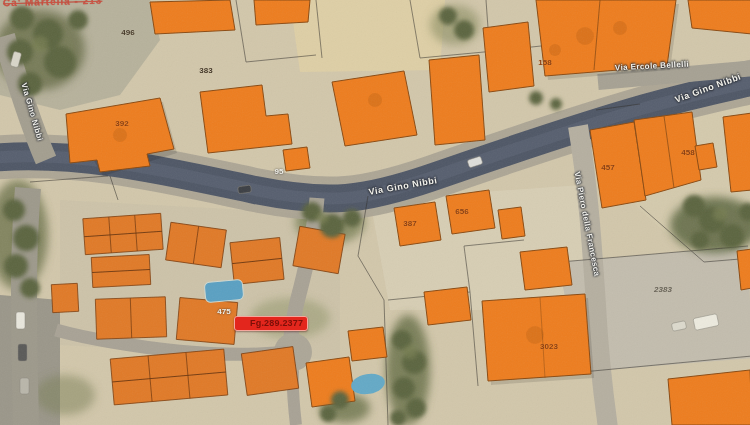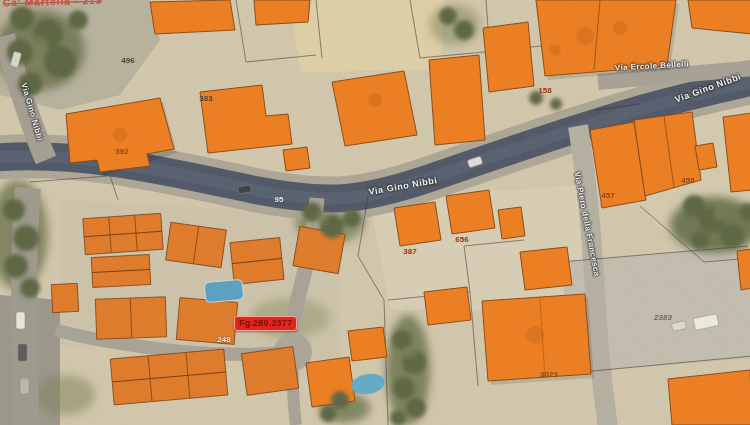--- a/index.html
+++ b/index.html
@@ -13,29 +13,28 @@
   .street{
     position:absolute;transform:translate(-50%,-50%) rotate(var(--rot,0deg));
     font-size:9px;font-weight:700;letter-spacing:.6px;color:#f3f2ec;white-space:nowrap;
     text-shadow:0 0 2px #2b2f36,0 1px 2px #2b2f36,0 -1px 2px #2b2f36;
   }
   .street.small{font-size:8px;letter-spacing:.4px;}
   .pnum{
     position:absolute;transform:translate(-50%,-50%);
     font-size:8px;font-weight:600;color:#45392a;white-space:nowrap;
     text-shadow:0 0 1px rgba(235,225,200,.5);
-    margin-top:28px;
   }
   .pnum.on-orange{color:#8a4014;text-shadow:0 0 1px rgba(255,170,80,.6);text-align:center;}
   .pnum.light{color:#f0efe8;text-shadow:0 0 2px #333;}
   .pnum.gray{color:#6b665a;text-shadow:none;font-style:italic;}
   .badge{
     position:absolute;left:234px;top:316px;pointer-events:auto;cursor:pointer;
     background:#e3261d;border:1px solid #f5a79d;border-radius:3px;
-    padding:2px 4px 2px 4px;box-shadow:0 1px 2px rgba(60,0,0,.4);
+    padding:2px 4px 2px 15px;box-shadow:0 1px 2px rgba(60,0,0,.4);
   }
   .badge span{
     font-size:9px;font-weight:700;color:#7c0f08;letter-spacing:.2px;line-height:1;
     display:block;white-space:nowrap;
   }
   .corner-note{
     position:absolute;left:3px;top:-4px;
     font-size:10px;font-weight:700;color:#cf4436;
     text-decoration:line-through;transform:rotate(-1.5deg);
     opacity:.85;white-space:nowrap;letter-spacing:1px;
@@ -281,19 +280,19 @@
     <div class="pnum" style="left:206px;top:70px">383</div>
     <div class="pnum on-orange" style="left:122px;top:123px">392</div>
     <div class="pnum light" style="left:279px;top:171px">95</div>
     <div class="pnum on-orange" style="left:545px;top:62px">158</div>
     <div class="pnum on-orange" style="left:608px;top:167px">457</div>
     <div class="pnum on-orange" style="left:688px;top:152px">458</div>
     <div class="pnum on-orange" style="left:410px;top:223px">387</div>
     <div class="pnum on-orange" style="left:462px;top:211px">656</div>
     <div class="pnum gray" style="left:663px;top:289px">2383</div>
     <div class="pnum on-orange" style="left:549px;top:346px">3023</div>
-    <div class="pnum light" style="left:224px;top:311px">248</div>
+    <div class="pnum light" style="left:224px;top:311px">475</div>
 
     <div class="badge">
       <span>Fg.289.2377</span>
     </div>
   </div>
 </div>
 
 </body></html>

